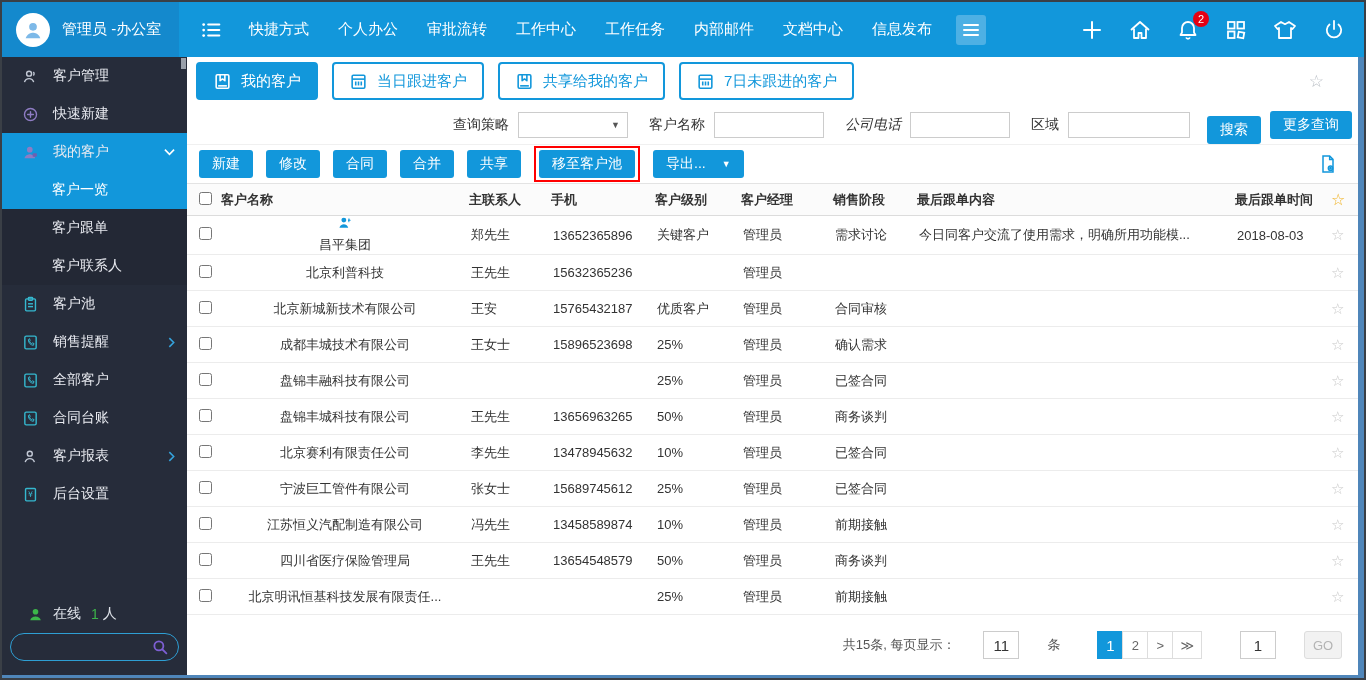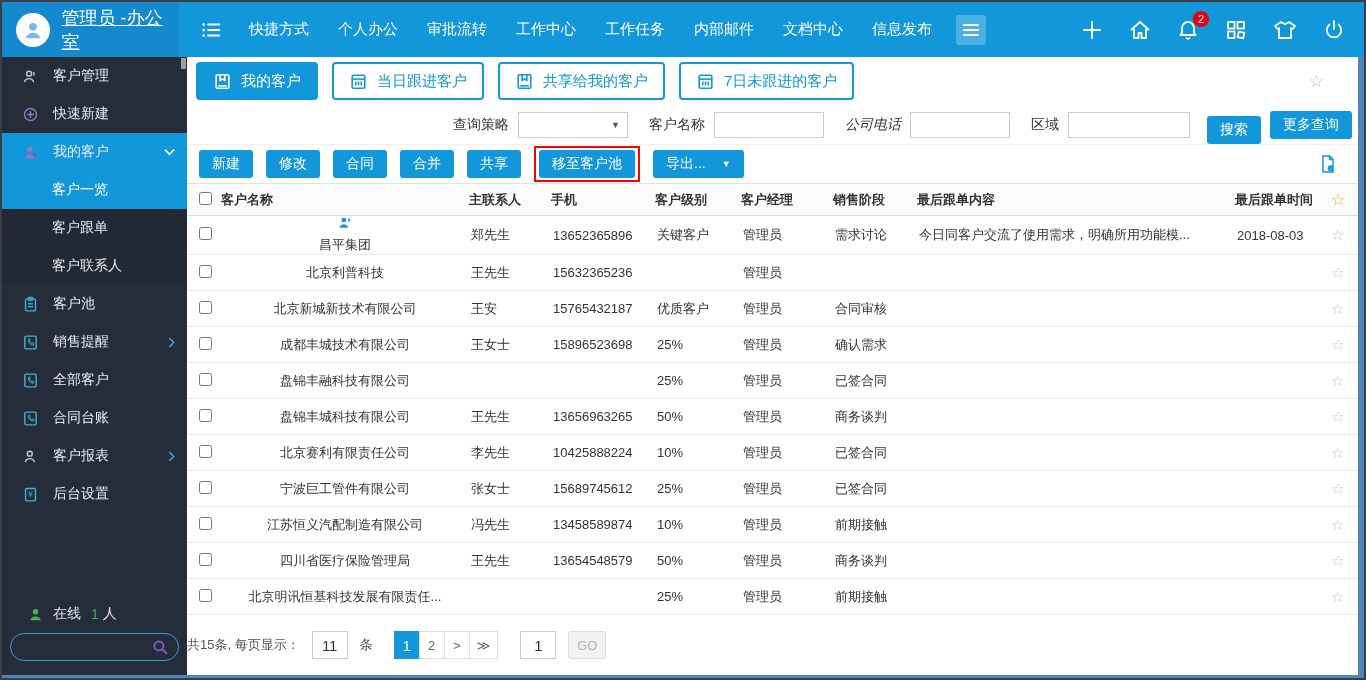--- a/index.html
+++ b/index.html
@@ -3,21 +3,21 @@
 <meta charset="utf-8">
 <style>
   * { margin:0; padding:0; box-sizing:border-box; }
   html,body { width:1366px; height:680px; font-family:"Liberation Sans","DejaVu Sans",sans-serif; }
   .window { width:1366px; height:680px; border:2px solid #3a3f46; display:flex; flex-direction:column; background:#fff; overflow:hidden; }
 
   
   .topbar { height:55px; display:flex; flex:0 0 55px; }
   .user-area { width:177px; background:#1489cd; display:flex; align-items:center; gap:12px; padding-left:14px; cursor:pointer; }
   .avatar { width:34px; height:34px; border-radius:50%; background:#fff; display:flex; align-items:center; justify-content:center; }
-  .user-name { color:#fff; font-size:18px;text-decoration:underline; }
+  .user-name { color:#fff; font-size:15px; }
   .nav-area { flex:1; background:#1297db; display:flex; align-items:center; padding:0 18px 0 20px; }
   .nav-list-icon { margin-right:26px; }
   .nav-menu { display:flex; gap:29px; }
   .nav-item { color:#fff; font-size:15px; text-decoration:none; cursor:pointer; white-space:nowrap; }
   .hamburger-box { width:30px; height:30px; background:#4db0e4; border-radius:3px; display:flex; align-items:center; justify-content:center; margin-left:24px; cursor:pointer; }
   .topbar-icons { margin-left:auto; display:flex; align-items:center; gap:24px; }
   .tb-icon { position:relative; cursor:pointer; display:flex; align-items:center; }
   .badge { position:absolute; top:-7px; right:-9px; min-width:16px; height:16px; background:#e60012; color:#fff; border-radius:50%; font-size:11px; display:flex; align-items:center; justify-content:center; padding:0 3px; }
 
   
@@ -63,21 +63,21 @@
 
   table { border-collapse:collapse; table-layout:fixed; width:1174px; font-size:13px; color:#333; }
   thead th { height:32px; text-align:left; font-size:13px; color:#333; border-top:1px solid #e3e3e3; border-bottom:1px solid #dcdcdc; background:#fbfbfb; font-weight:bold; }
   tbody td { height:36px; border-bottom:1px solid #ececec; overflow:hidden; white-space:nowrap; text-overflow:ellipsis; }
   .cell-pad { padding-left:2px; }
   .chk { width:13px; height:13px; margin-left:12px; accent-color:#1297db; cursor:pointer; }
   .hdr-star { color:#f0b429; font-size:16px; cursor:pointer; }
   .row-star { color:#c9c9c9; font-size:15px; cursor:pointer; }
   .name-cell { display:flex; align-items:center; gap:6px;flex-direction:column; }
 
-  .footer { flex:1; display:flex; align-items:center; justify-content:flex-start; padding-right:22px; gap:12px; font-size:13px; color:#555; }
+  .footer { flex:1; display:flex; align-items:center; justify-content:flex-end; padding-right:22px; gap:28px; font-size:13px; color:#555; }
   .pg-input { width:36px; height:28px; border:1px solid #ccc; text-align:center; font-size:15px; color:#333; outline:none; }
   .page-group { display:flex; }
   .page-btn { min-width:26px; height:28px; border:1px solid #ddd; background:#fff; color:#666; display:flex; align-items:center; justify-content:center; margin-left:-1px; font-size:13px; cursor:pointer; padding:0 7px; }
   .page-btn.current { background:#1297db; border-color:#1297db; color:#fff; font-size:15px; }
   .go-btn { width:38px; height:28px; background:#f2f2f2; border:1px solid #ddd; border-radius:3px; color:#b3b3b3; font-size:13px; cursor:pointer; font-family:inherit; }
 
   svg { display:block; }
 </style>
 </head>
 <body>
@@ -540,21 +540,21 @@
           <td><span class="row-star">☆</span></td>
         </tr>
             <tr>
           <td><input type="checkbox" class="chk" style=""></td>
           <td>
                 <span class="name-cell">
                   <span>北京赛利有限责任公司</span>
                 </span>
               </td>
           <td class="cell-pad">李先生</td>
-          <td class="cell-pad">10425888224</td>
+          <td class="cell-pad">13478945632</td>
           <td class="cell-pad">10%</td>
           <td class="cell-pad">管理员</td>
           <td class="cell-pad">已签合同</td>
           <td class="cell-pad"></td>
           <td class="cell-pad"></td>
           <td><span class="row-star">☆</span></td>
         </tr>
             <tr>
           <td><input type="checkbox" class="chk" style=""></td>
           <td>

